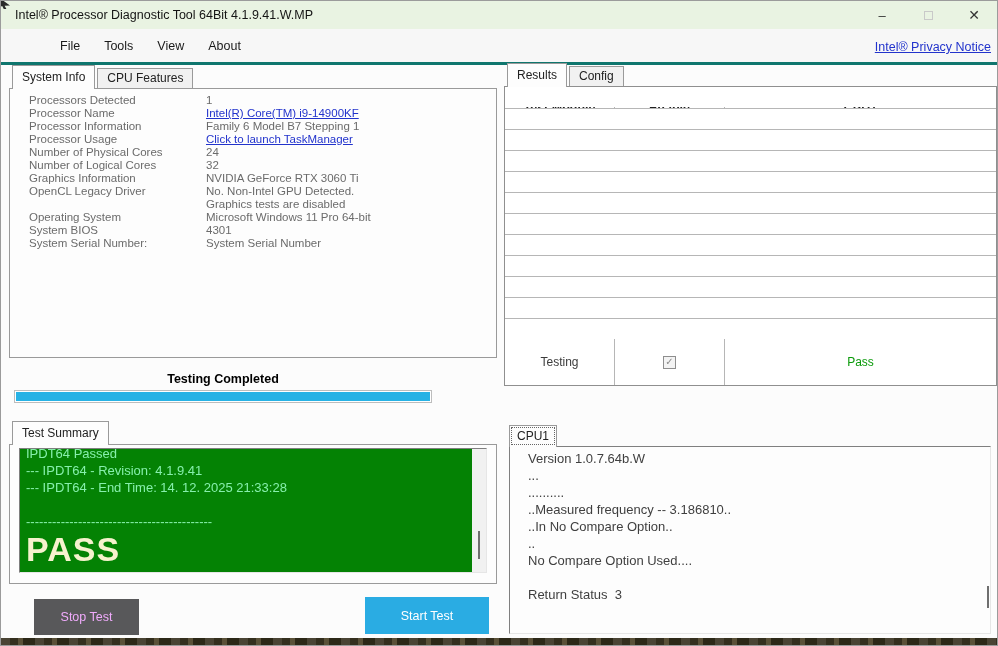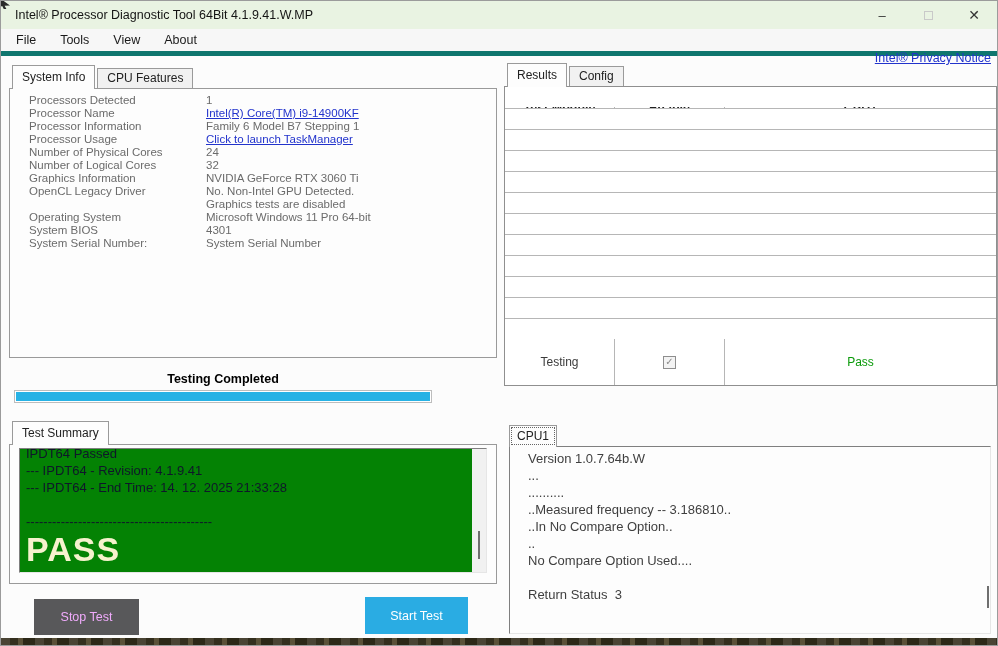--- a/index.html
+++ b/index.html
@@ -11,24 +11,24 @@
   }
   
   .titlebar { position:absolute; left:0; top:0; right:0; height:28px; background:#e9f3e2; }
   .title-text { position:absolute; left:14px; top:7px; font-size:12.5px; color:#141414; white-space:nowrap; }
   .win-controls { position:absolute; right:0; top:0; height:28px; display:flex; }
   .win-btn { width:46px; height:28px; display:flex; align-items:center; justify-content:center; font-size:13px; color:#333; cursor:default; }
   .max-box { width:9px; height:9px; border:1px solid #c9c9c9; }
   .cursor-artifact { position:absolute; left:-3px; top:-4px; width:12px; height:12px;
     background:#2a2a2a; clip-path:polygon(0 0, 100% 70%, 55% 72%, 70% 100%, 48% 100%, 35% 74%, 0 90%); }
   
-  .menubar { position:absolute; left:0; top:28px; right:0; height:27px; background:#f7f7f7; border-bottom:5px solid #0f766e; display:flex; align-items:center; }
+  .menubar { position:absolute; left:0; top:28px; right:0; height:36px; background:#f7f7f7; border-bottom:3px solid #0f766e; display:flex; align-items:center;padding-left:44px; }
   .menu-item { padding:0 12px; font-size:12.5px; color:#1a1a1a; }
   .menu-item:first-child { margin-left:3px; }
-  .privacy-link { position:absolute; right:6px; top:22px; font-size:12.5px; color:#2233cc; text-decoration:underline; }
+  .privacy-link { position:absolute; right:6px; top:11px; font-size:12.5px; color:#2233cc; text-decoration:underline; }
   
   .tabs { position:absolute; left:3px; top:0; display:flex; align-items:flex-end; height:23px; z-index:3; }
   .tab { height:20px; line-height:19px; padding:0 9px; font-size:12px; color:#222; background:#f1f1f1;
          border:1px solid #9a9a9a; border-bottom:none; margin-right:2px; white-space:nowrap; }
   .tab.active { height:24px; line-height:22px; background:#fdfdfd; margin-bottom:-1px; z-index:4; }
   .tab-page { position:absolute; left:0; right:0; top:23px; bottom:0; background:#fdfdfd; border:1px solid #9a9a9a; z-index:1; }
   
   .tc-left { position:absolute; left:8px; top:64px; width:488px; height:293px; }
   .info-rows { position:absolute; left:20px; top:29px; right:8px; font-size:11.5px; line-height:13px; color:#6b6b6b; }
   .info-row { display:flex; }
@@ -49,29 +49,29 @@
   .cb::after { content:"✓"; color:#8a8a8a; font-size:10px; line-height:1; }
   
   .testing-label { position:absolute; left:13px; top:371px; width:418px; text-align:center; font-size:12.5px; font-weight:bold; color:#000; }
   .progress { position:absolute; left:13px; top:389px; width:418px; height:13px; border:1px solid #bdbdbd; background:#fff; padding:1px; }
   .progress-fill { height:100%; background:#27b2e5; }
   
   .tc-summary { position:absolute; left:8px; top:420px; width:488px; height:163px; }
   .summary-wrap { position:absolute; left:10px; top:27px; width:468px; height:125px;
     border:1px solid; border-color:#7f7f7f #e6e6e6 #e6e6e6 #7f7f7f; background:#f3f3f3; display:flex; }
   .summary-box { width:452px; height:100%; background:#048204; overflow:hidden; padding:2px 0 0 6px; }
-  .summary-line { color:#0f172a; font-size:13px; line-height:17px; white-space:pre; }
+  .summary-line { color:#86efac; font-size:13px; line-height:17px; white-space:pre; }
   .summary-scroll-inner { margin-top:-6px; }
   .pass-big { font-size:34px; font-weight:bold; color:#f6f2cd; line-height:36px; letter-spacing:1px; margin-top:1px; }
   .summary-sb-track { width:14px; height:100%; background:#f1f1f1; position:relative; }
   .summary-sb-thumb { position:absolute; left:6px; top:82px; width:2px; height:28px; background:#6f6f6f; }
   
   .stop-btn { position:absolute; left:33px; top:598px; width:105px; height:36px; background:#58585a; color:#f0abfc;
               font-size:12.5px; border:none; font-family:"Liberation Sans", sans-serif; }
-  .start-btn { position:absolute; left:364px; top:596px; width:103px; height:37px; background:#2aace3; color:#fff;
+  .start-btn { position:absolute; left:364px; top:596px; width:124px; height:37px; background:#2aace3; color:#fff;
                font-size:12.5px; border:none; font-family:"Liberation Sans", sans-serif; }
   
   .cpu1-tab { position:absolute; left:508px; top:424px; height:22px; line-height:20px; padding:0 7px; font-size:12px; color:#222;
               background:#fdfdfd; border:1px solid #9a9a9a; border-bottom:none; z-index:3; outline:1px dotted #666; outline-offset:-3px; }
   .cpu-log { position:absolute; left:508px; top:445px; width:482px; height:188px; background:#fdfdfd;
              border:1px solid; border-color:#7f7f7f #e6e6e6 #e6e6e6 #7f7f7f; padding:3px 6px; overflow:hidden; }
   .log-line { font-size:13px; line-height:17px; color:#3f3f3f; white-space:pre; min-height:17px;margin-left:12px; }
   .log-sb-thumb { position:absolute; left:986px; top:585px; width:2px; height:22px; background:#6f6f6f; }
   
   .desktop-strip { position:absolute; left:0; right:0; bottom:0; height:7px;

